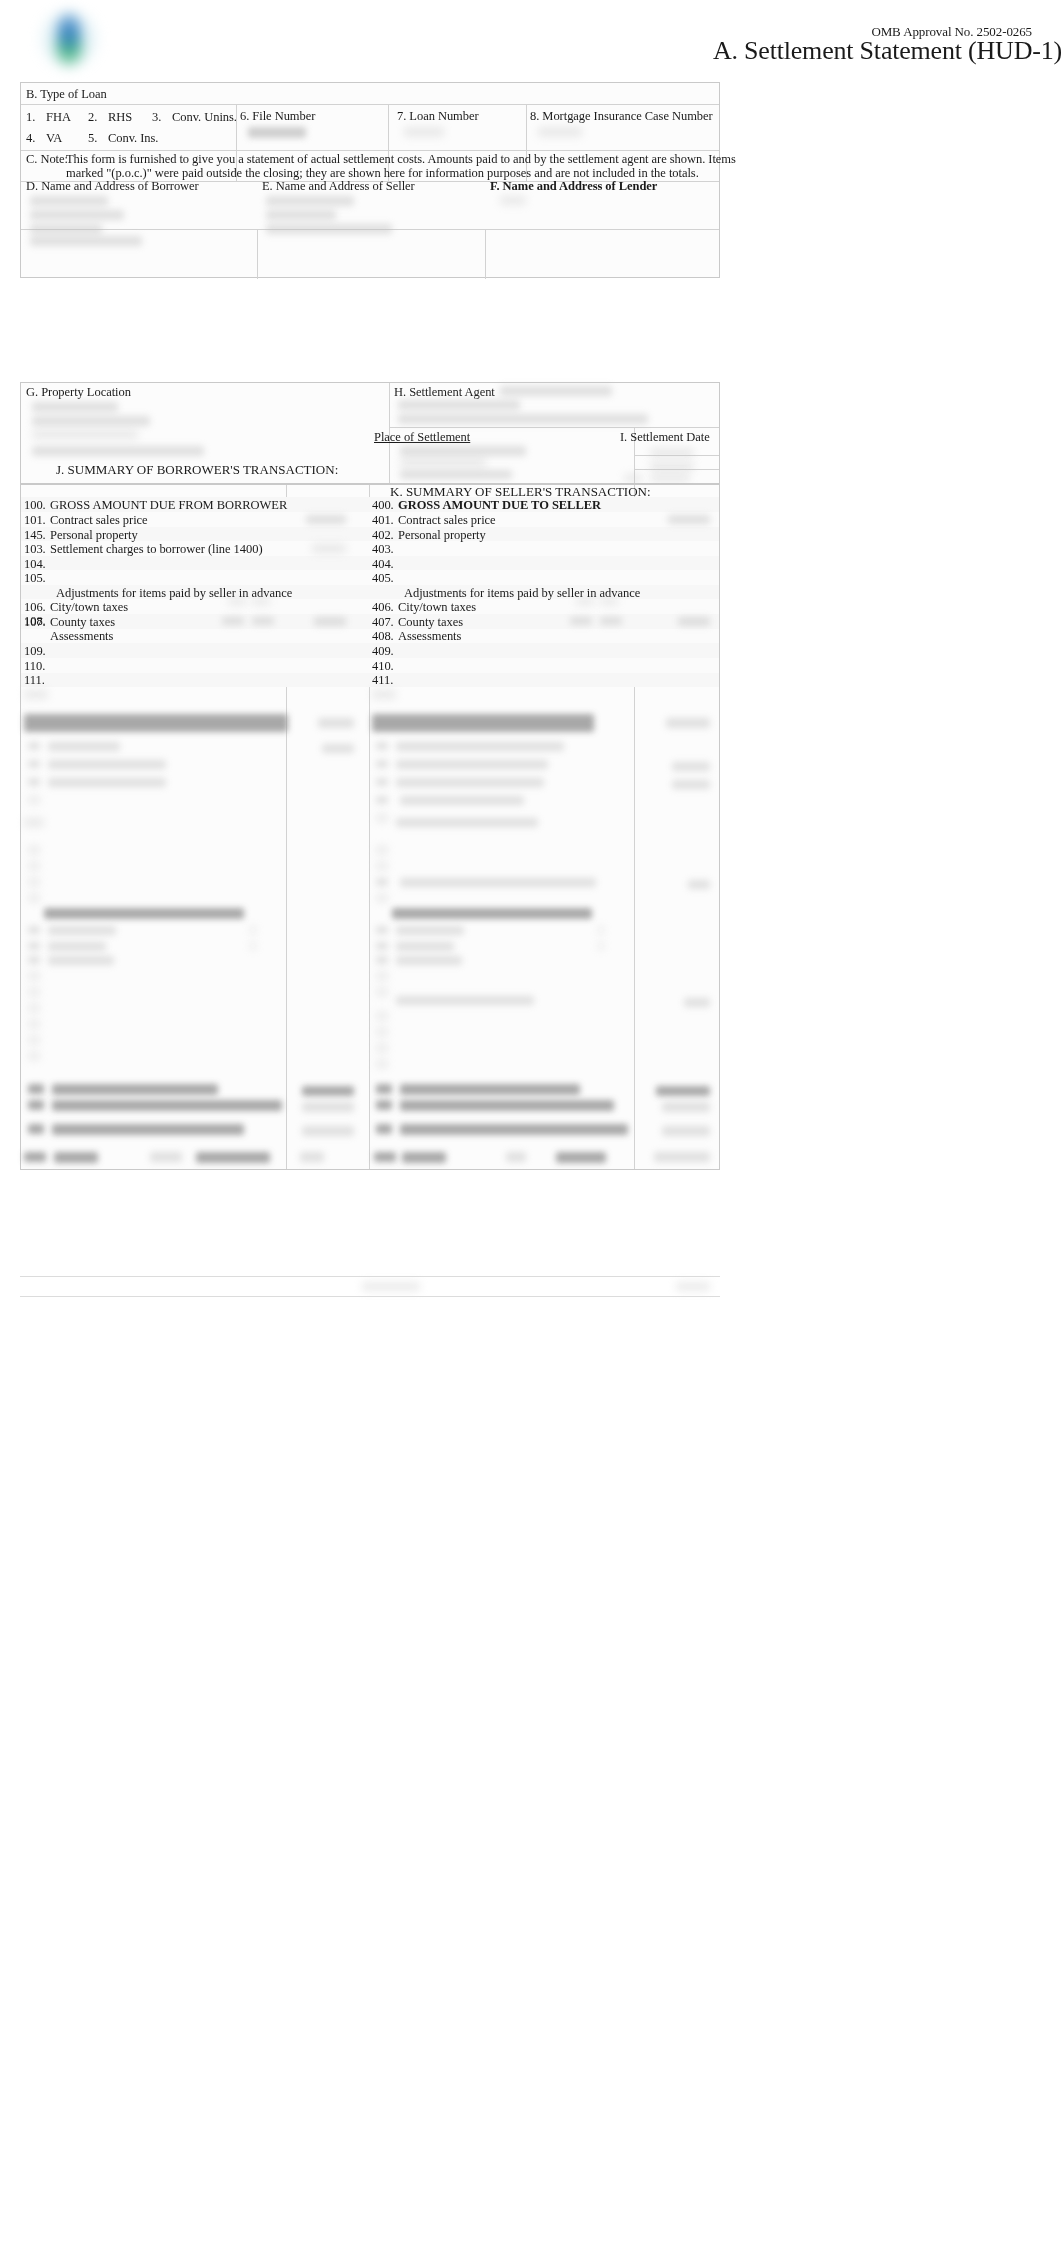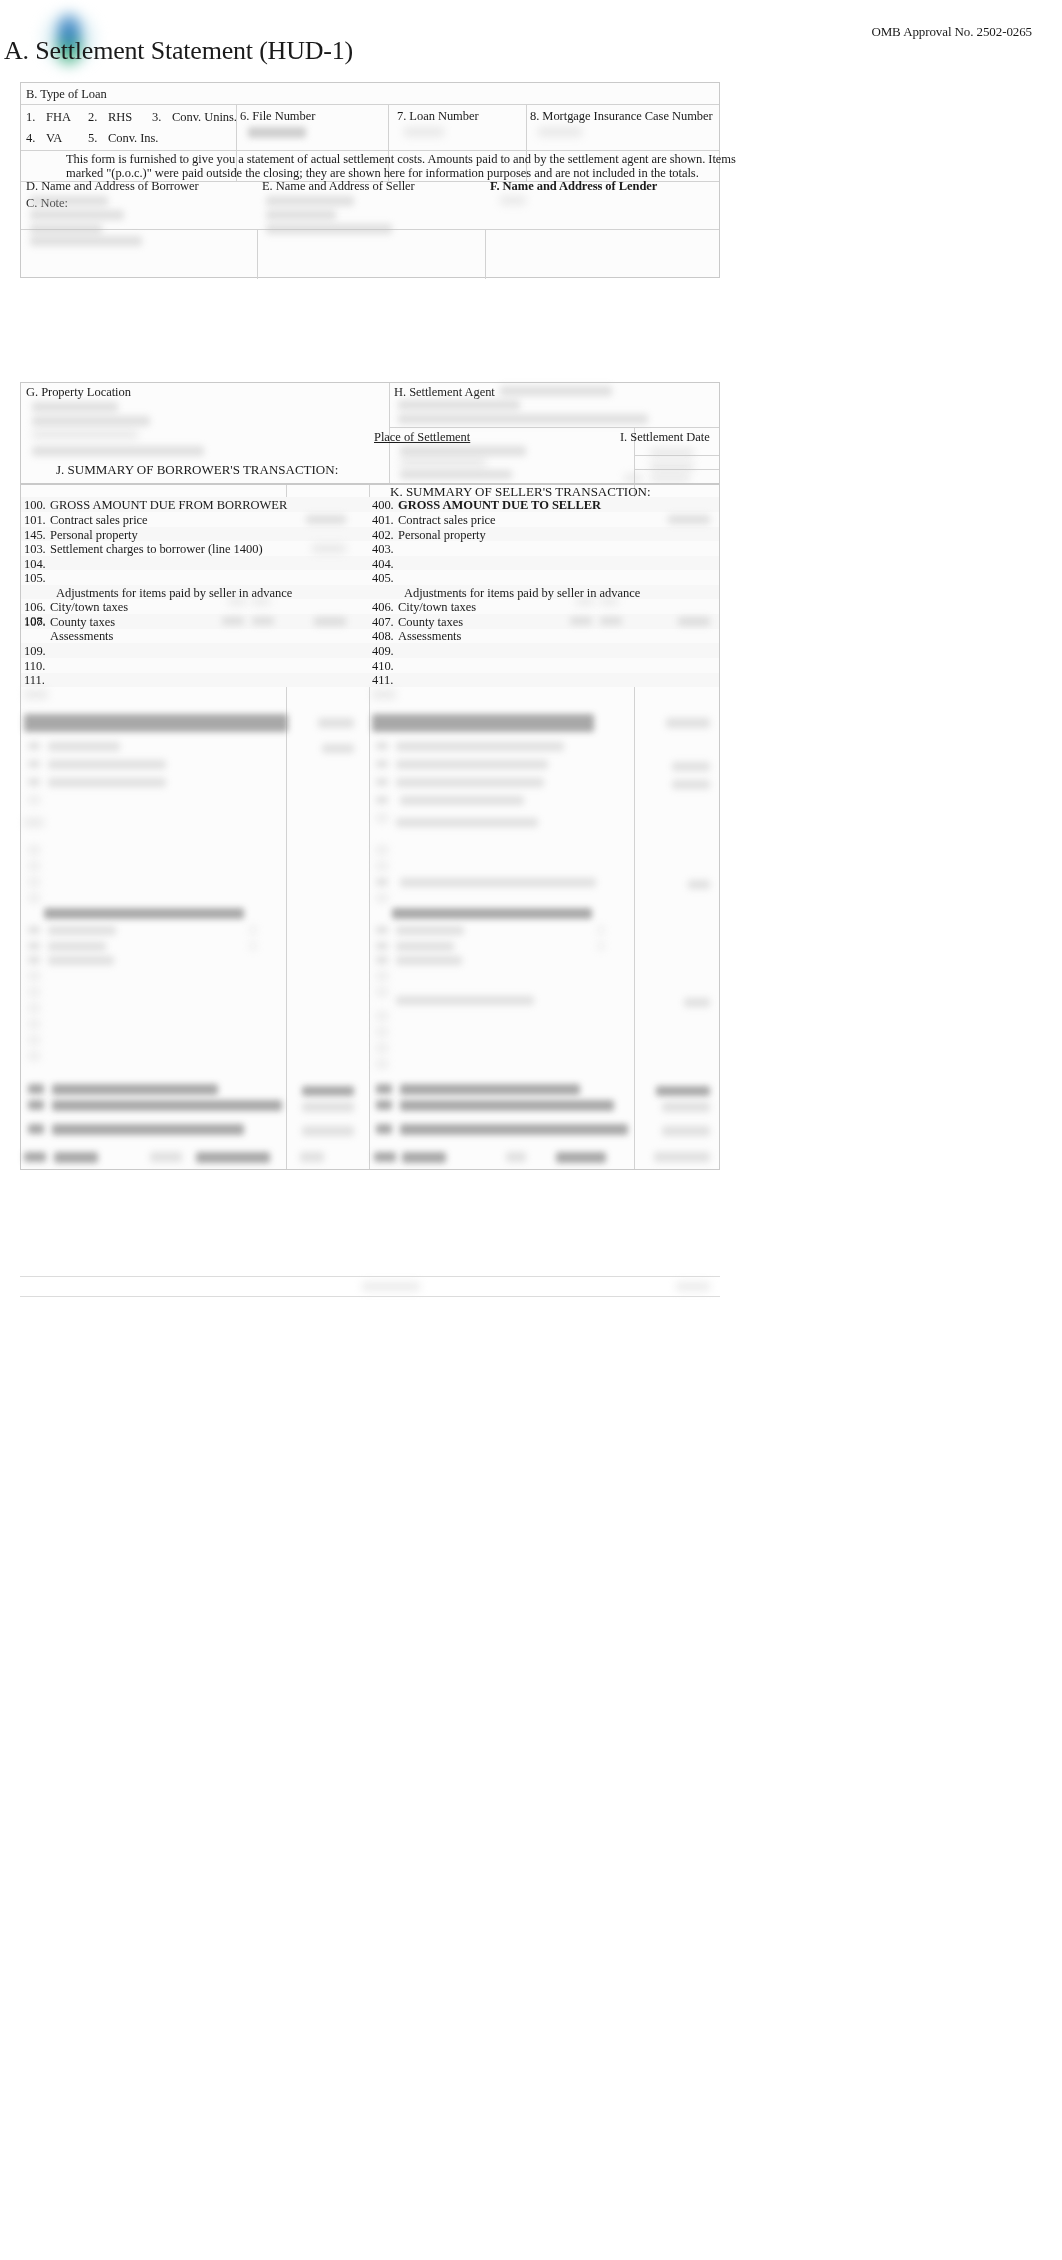--- a/index.html
+++ b/index.html
@@ -50,24 +50,24 @@
     right: 30px;
     top: 24px;
     font-size: 13px;
     letter-spacing: -0.1px;
     white-space: nowrap;
   }
   .doc-title {
     position: absolute;
     left: 0; top: 36px;
     width: 1062px;
-    text-align: left;
+    text-align: right;
     font-size: 26px;
     letter-spacing: -0.2px;
-    padding-left: 4px;
+    padding-left: 20px;
     box-sizing: border-box;
   }
 
   
   .frame {
     position: absolute;
     border: 1px solid #c9c9c9;
     background: #fcfcfc;
     box-sizing: border-box;
   }
@@ -171,21 +171,21 @@
 
   <div class="lbl" style="left:240px; top:109px;">6. File Number</div>
   <div class="redact" style="left:248px; top:127px; width:58px; height:11px;"></div>
 
   <div class="lbl" style="left:397px; top:109px;">7. Loan Number</div>
   <div class="redact faint" style="left:404px; top:127px; width:40px; height:10px;"></div>
 
   <div class="lbl" style="left:530px; top:109px;">8. Mortgage Insurance Case Number</div>
   <div class="redact faint" style="left:538px; top:127px; width:44px; height:10px;"></div>
 
-  <div class="lbl" style="left:26px; top:152px;margin-top:44px;">C. Note:</div>
+  <div class="lbl" style="left:26px; top:152px;">C. Note:</div>
   <div class="lbl" style="left:66px; top:152px;">This form is furnished to give you a statement of actual settlement costs. Amounts paid to and by the settlement agent are shown. Items</div>
   <div class="lbl" style="left:66px; top:166px;">marked "(p.o.c.)" were paid outside the closing; they are shown here for information purposes and are not included in the totals.</div>
 
   <div class="lbl" style="left:26px; top:179px;">D. Name and Address of Borrower</div>
   <div class="lbl" style="left:262px; top:179px;">E. Name and Address of Seller</div>
   <div class="lbl" style="left:490px; top:179px;font-weight:bold;">F. Name and Address of Lender</div>
 
   <div>
     <div class="redact soft" style="left:30px; top:196px; width:78px; height:10px; position:absolute;"></div>
     <div class="redact soft" style="left:30px; top:210px; width:94px; height:10px; position:absolute;"></div>

